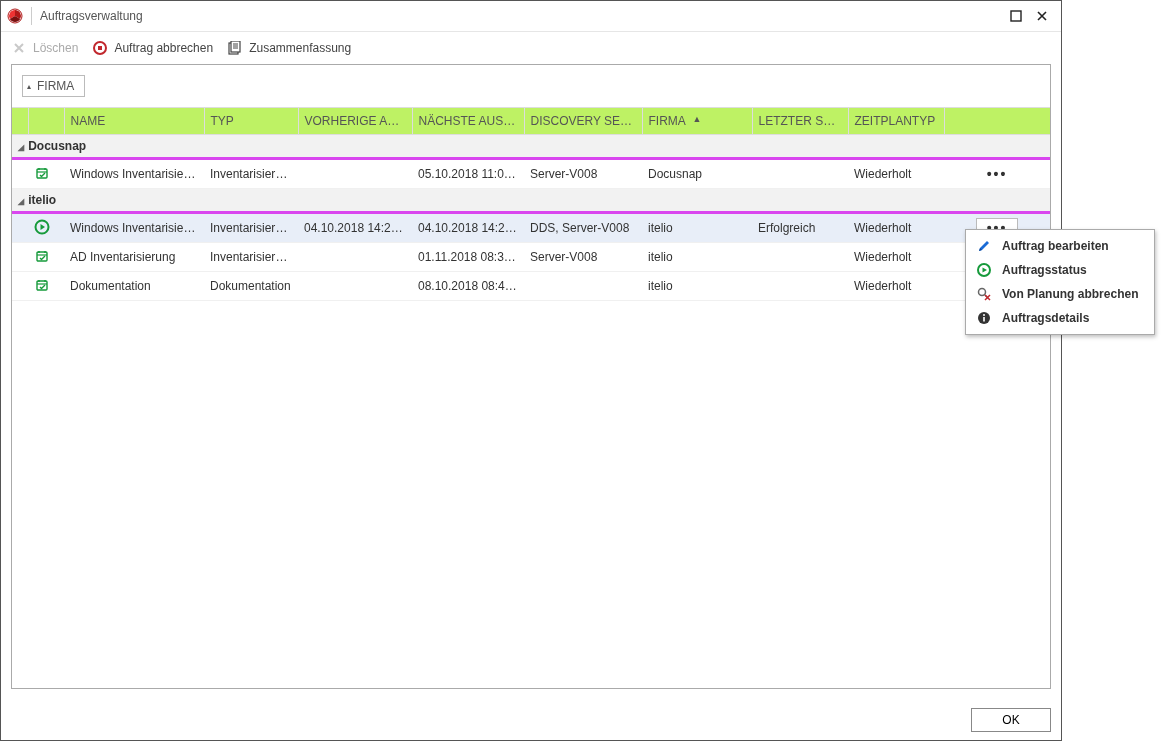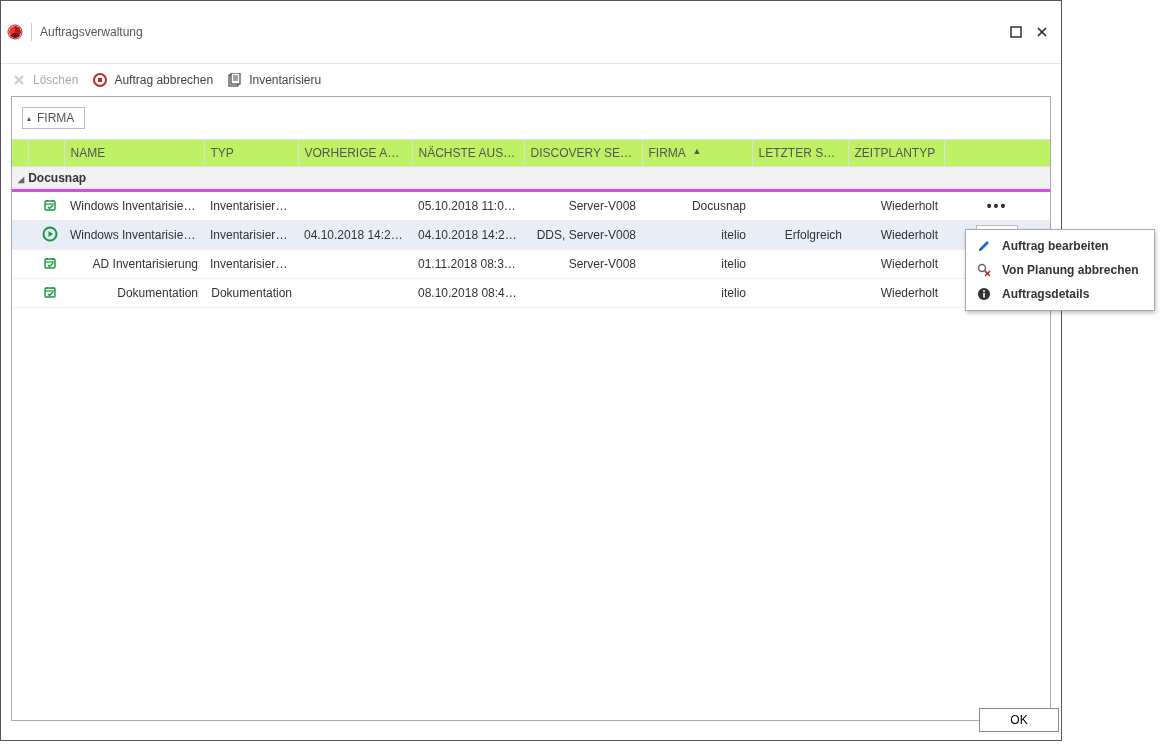--- a/index.html
+++ b/index.html
@@ -20,21 +20,21 @@
     height: 741px;
     box-sizing: border-box;
     position: relative;
     background: #fff;
   }
   
   .titlebar {
     height: 30px;
     display: flex;
     align-items: center;
-    padding: 16px 6px;
+    padding: 0 6px;
     border-bottom: 1px solid #e6e6e6;
   }
   .titlebar .app-icon {
     width: 16px; height:16px;
     display:flex; align-items:center; justify-content:center;
   }
   .titlebar .sep {
     width:1px; height:18px; background:#ccc; margin:0 8px;
   }
   .titlebar .title {
@@ -132,41 +132,40 @@
   }
   tr.group-row td .caret {
     font-size:8px; color:#666; margin-right:4px;
     display:inline-block;
   }
   tr.data-row td {
     padding:4px 6px;
     border-bottom:1px solid #f0f0f0;
     overflow:hidden; text-overflow:ellipsis; white-space:nowrap;
     height:18px;
-    text-align:right;
   }
   tr.data-row.selected td { background:#e8eef8; }
   .row-icon { width:16px; height:16px; display:inline-flex; }
 
   .ellipsis-btn {
     width:40px; height:18px;
     border:1px solid transparent;
     display:flex; align-items:center; justify-content:center;
     font-size:14px; font-weight:bold; letter-spacing:2px;
     margin:0 auto;
     cursor:pointer;
   }
   tr.selected .ellipsis-btn { background:#fff; border-color:#bbb; }
 
   th .sort-arrow { font-size:9px; margin-left:4px; vertical-align: top;}
 
   
   .footer {
     position:absolute;
-    bottom:8px; right:2px;
+    bottom:8px; right:10px;
   }
   .ok-btn {
     width:80px; height:24px;
     border:1px solid #888;
     background:#fff;
     font-size:12px;
     cursor:pointer;
   }
 
   
@@ -236,21 +235,21 @@
       <span>Auftrag abbrechen</span>
     </div>
     <div class="tb-item">
       <span class="icon16">
         <svg width="14" height="14" viewBox="0 0 14 14">
             <rect x="1" y="2" width="9" height="11" fill="none" stroke="#444" stroke-width="1.2"></rect>
             <rect x="3" y="0" width="9" height="11" fill="#fff" stroke="#444" stroke-width="1.2"></rect>
             <path d="M5 3h5M5 5h5M5 7h5" stroke="#444" stroke-width="1"></path>
           </svg>
       </span>
-      <span>Inventarisieru</span>
+      <span>Zusammenfassung</span>
     </div>
   </div>
 
   <div class="panel">
 
     <div class="group-chip">
       <span class="tri">▴</span>
       <span>FIRMA</span>
     </div>
 
@@ -306,20 +305,23 @@
             <td></td>
             <td>05.10.2018 11:06:05</td>
             <td>Server-V008</td>
             <td>Docusnap</td>
             <td></td>
             <td>Wiederholt</td>
             <td>
               <div class="ellipsis-btn">•••</div>
             </td>
           </tr>
+          <tr class="group-row">
+            <td colspan="11"><span class="caret">◢</span><span>itelio</span></td>
+          </tr>
           <tr class="data-row selected">
             <td></td>
             <td><span class="row-icon">
                 <svg width="16" height="16" viewBox="0 0 16 16">
                   <circle cx="8" cy="8" r="6.5" fill="none" stroke="#169a3b" stroke-width="2"></circle>
                   <path d="M6.5 5 L11 8 L6.5 11 Z" fill="#169a3b"></path>
                 </svg>
               </span></td>
             <td>Windows Inventarisieru...</td>
             <td>Inventarisierung</td>
@@ -393,20 +395,29 @@
       <svg width="14" height="14" viewBox="0 0 14 14">
           <path d="M2 12 L3 9 L10 2 L12 4 L5 11 Z" fill="#1a6bd6"></path>
           <path d="M2 12 L3 9 L5 11 Z" fill="#0d4796"></path>
         </svg>
     </span>
     <span>Auftrag bearbeiten</span>
   </div>
   <div class="ctx-item">
     <span class="icon16">
       <svg width="14" height="14" viewBox="0 0 14 14">
+          <circle cx="7" cy="7" r="6" fill="none" stroke="#169a3b" stroke-width="2"></circle>
+          <path d="M5.5 4.5 L10 7 L5.5 9.5 Z" fill="#169a3b"></path>
+        </svg>
+    </span>
+    <span>Auftragsstatus</span>
+  </div>
+  <div class="ctx-item">
+    <span class="icon16">
+      <svg width="14" height="14" viewBox="0 0 14 14">
           <circle cx="5" cy="5" r="3.5" fill="none" stroke="#666" stroke-width="1.5"></circle>
           <path d="M8 8 L11 11" stroke="#666" stroke-width="1.5"></path>
           <path d="M8 13 L13 8 M8 8 L13 13" stroke="#c1272d" stroke-width="1.5"></path>
         </svg>
     </span>
     <span>Von Planung abbrechen</span>
   </div>
   <div class="ctx-item">
     <span class="icon16">
       <svg width="14" height="14" viewBox="0 0 14 14">

